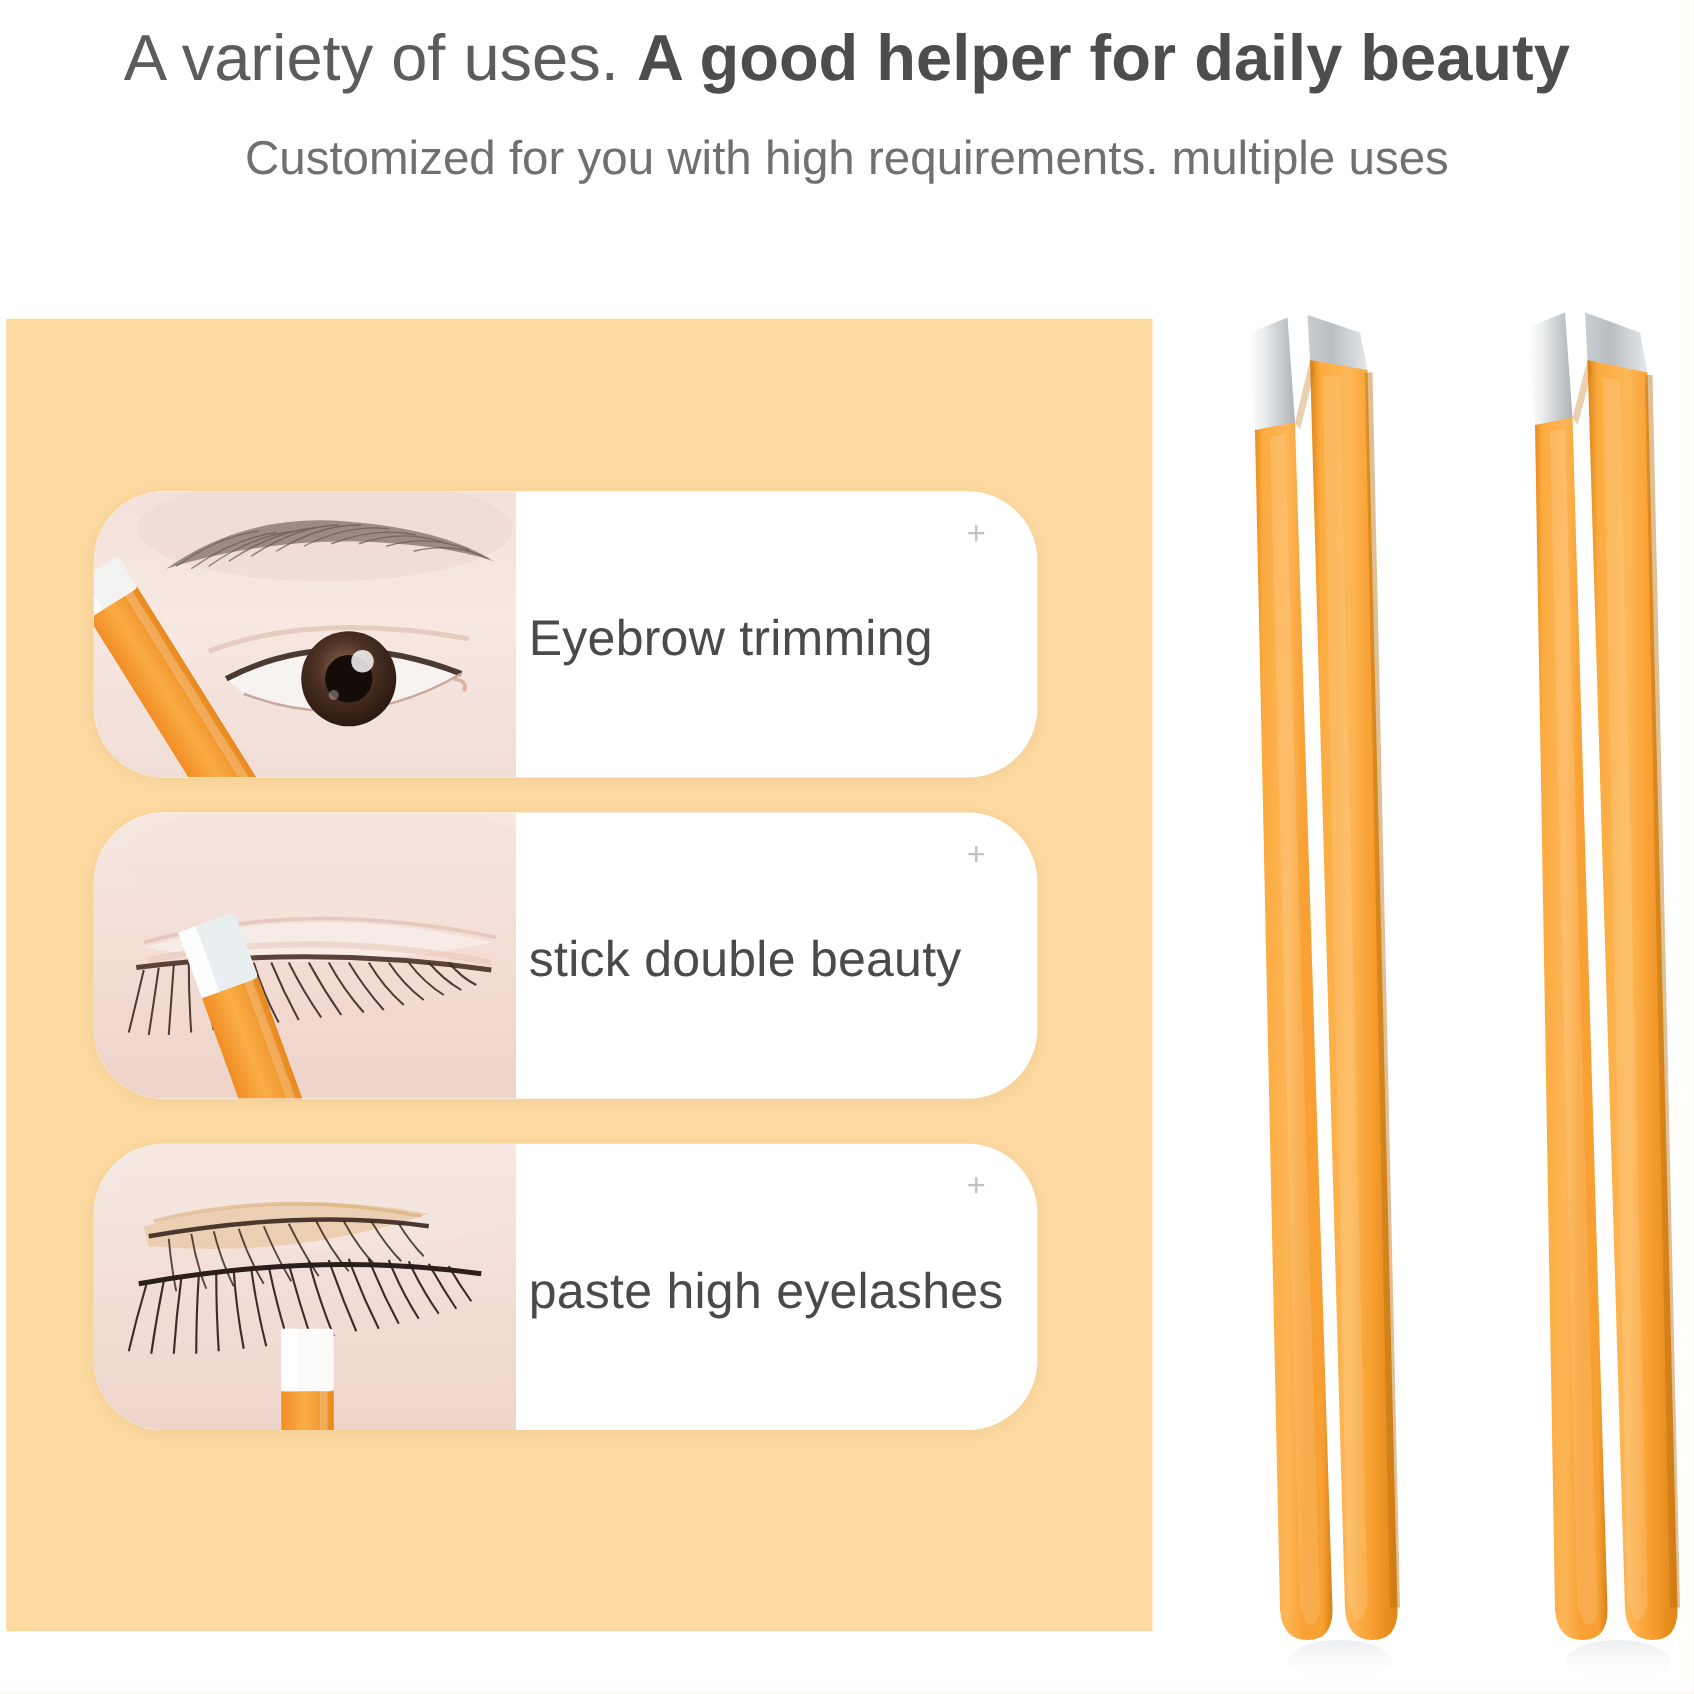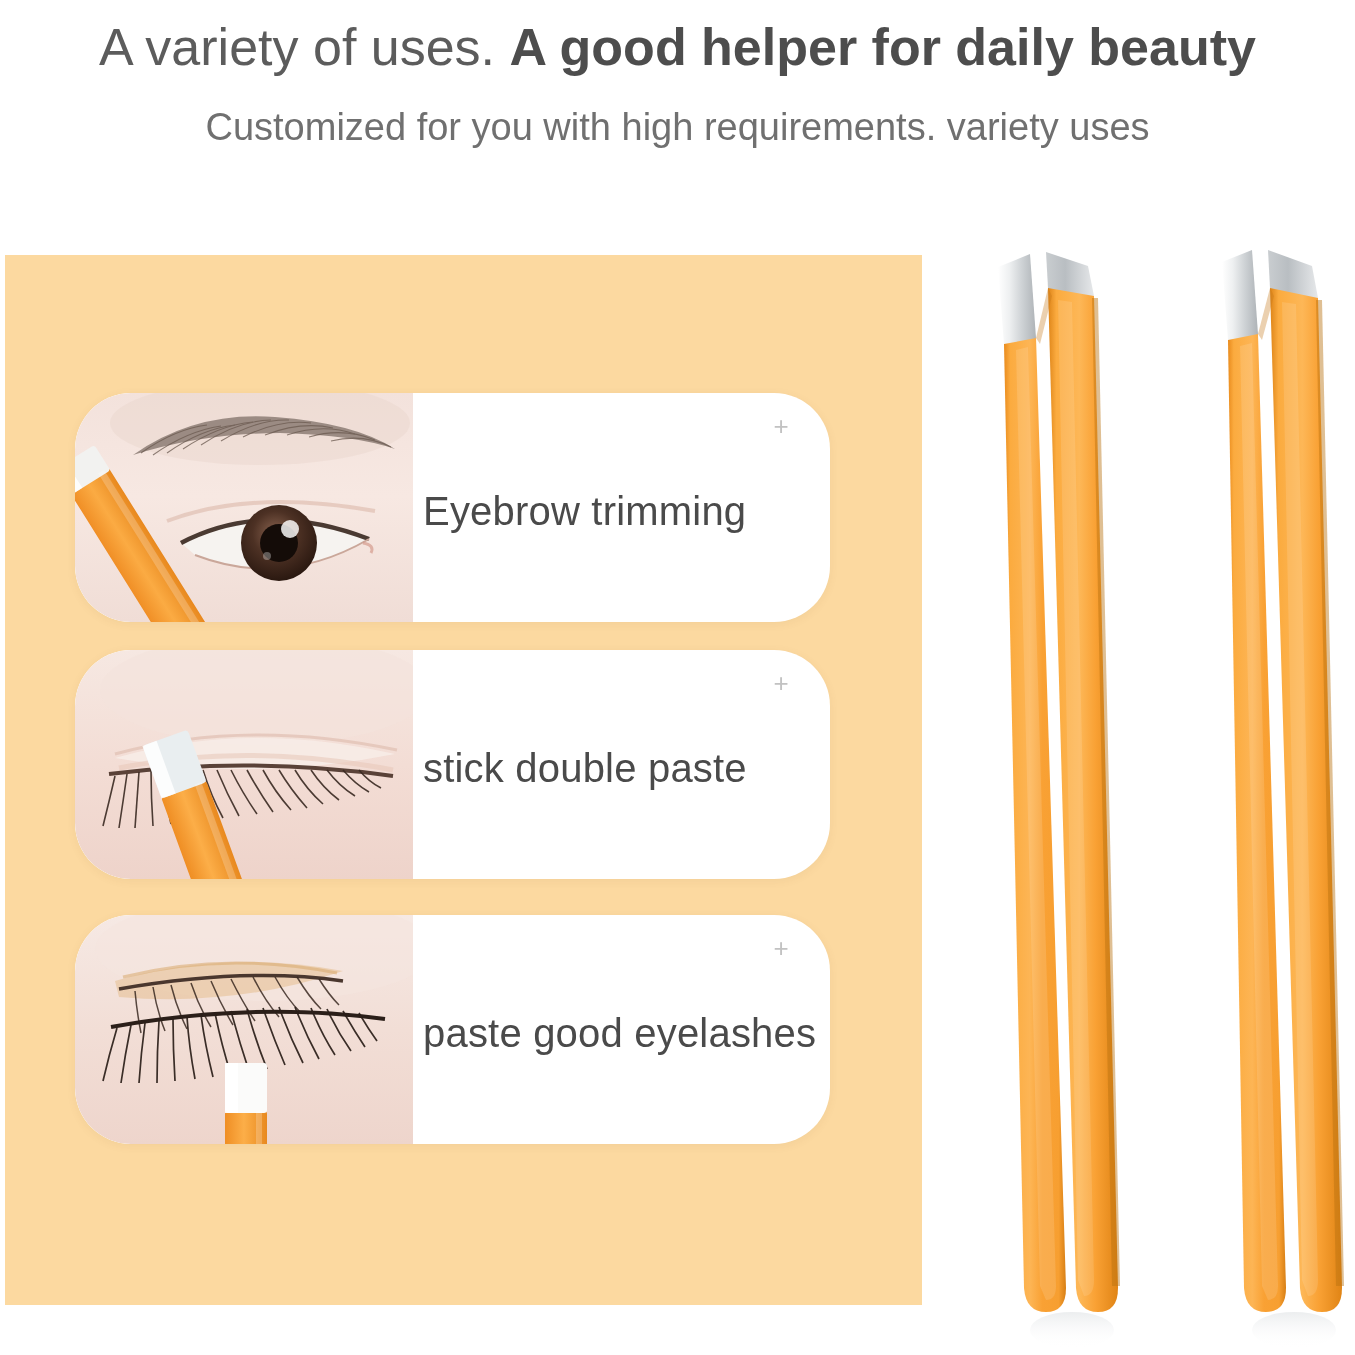--- a/index.html
+++ b/index.html
@@ -86,21 +86,21 @@
   .tweezers svg{display:block;width:395px;height:1115px;}
 </style>
 </head>
 <body>
 
 <div class="header">
   <div class="headline">
     <span class="light">A variety of uses.</span>
     <span class="bold">A good helper for daily beauty</span>
   </div>
-  <div class="subheadline">Customized for you with high requirements. variety uses</div>
+  <div class="subheadline">Customized for you with high requirements. multiple uses</div>
 </div>
 
 <div class="panel">
 
   <div class="row row-1">
     <div class="card">
       <div class="photo">
         <svg viewBox="0 0 338 229" preserveAspectRatio="xMidYMid slice">
           <defs>
             <linearGradient id="sk1" x1="0" y1="0" x2="0" y2="1">
@@ -214,21 +214,21 @@
 
           <g transform="rotate(-20 150 200)">
             <rect x="108" y="128" width="48" height="160" rx="4" fill="url(#tw2)"></rect>
             <rect x="108" y="74" width="48" height="56" rx="4" fill="#e9eef0"></rect>
             <rect x="108" y="74" width="15" height="56" fill="#ffffff" opacity=".85"></rect>
             <rect x="144" y="128" width="7" height="160" fill="#ffffff" opacity=".22"></rect>
           </g>
         </svg>
       </div>
       <div class="plus-icon">+</div>
-      <div class="card-label">stick double paste</div>
+      <div class="card-label">stick double beauty</div>
     </div>
   </div>
 
   <div class="row row-3">
     <div class="card">
       <div class="photo">
         <svg viewBox="0 0 338 229" preserveAspectRatio="xMidYMid slice">
           <defs>
             <linearGradient id="sk3" x1="0" y1="0" x2="0" y2="1">
               <stop offset="0%" stop-color="#f6e9e4"></stop>
@@ -284,21 +284,21 @@
 
           <g>
             <rect x="150" y="196" width="42" height="60" rx="3" fill="url(#tw3)"></rect>
             <rect x="150" y="148" width="42" height="50" rx="3" fill="#fbfbfa"></rect>
             <rect x="150" y="148" width="13" height="50" fill="#ffffff" opacity=".9"></rect>
             <rect x="181" y="196" width="6" height="60" fill="#ffffff" opacity=".22"></rect>
           </g>
         </svg>
       </div>
       <div class="plus-icon">+</div>
-      <div class="card-label">paste good eyelashes</div>
+      <div class="card-label">paste high eyelashes</div>
     </div>
   </div>
 
 </div>
 
 <div class="tweezers">
   <svg viewBox="0 0 395 1115" preserveAspectRatio="none">
     <defs>
       <linearGradient id="body" x1="0" y1="0" x2="1" y2="0">
         <stop offset="0%" stop-color="#e98b1d"></stop>

